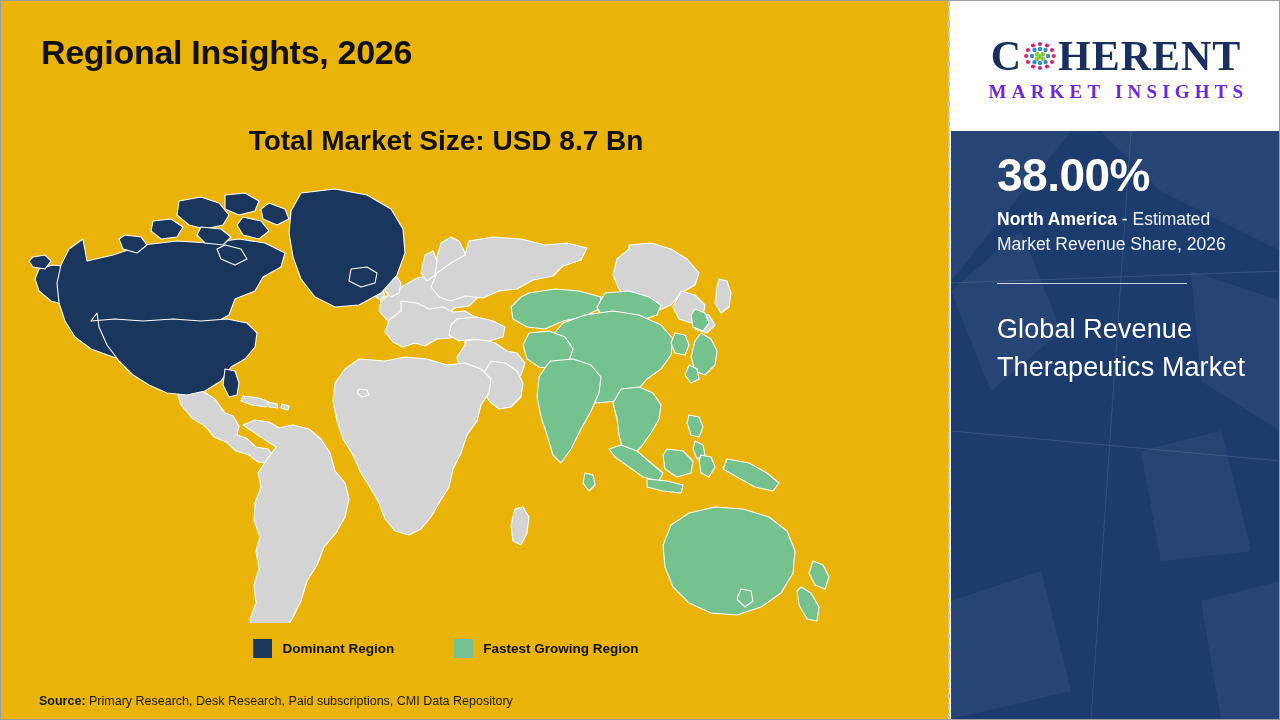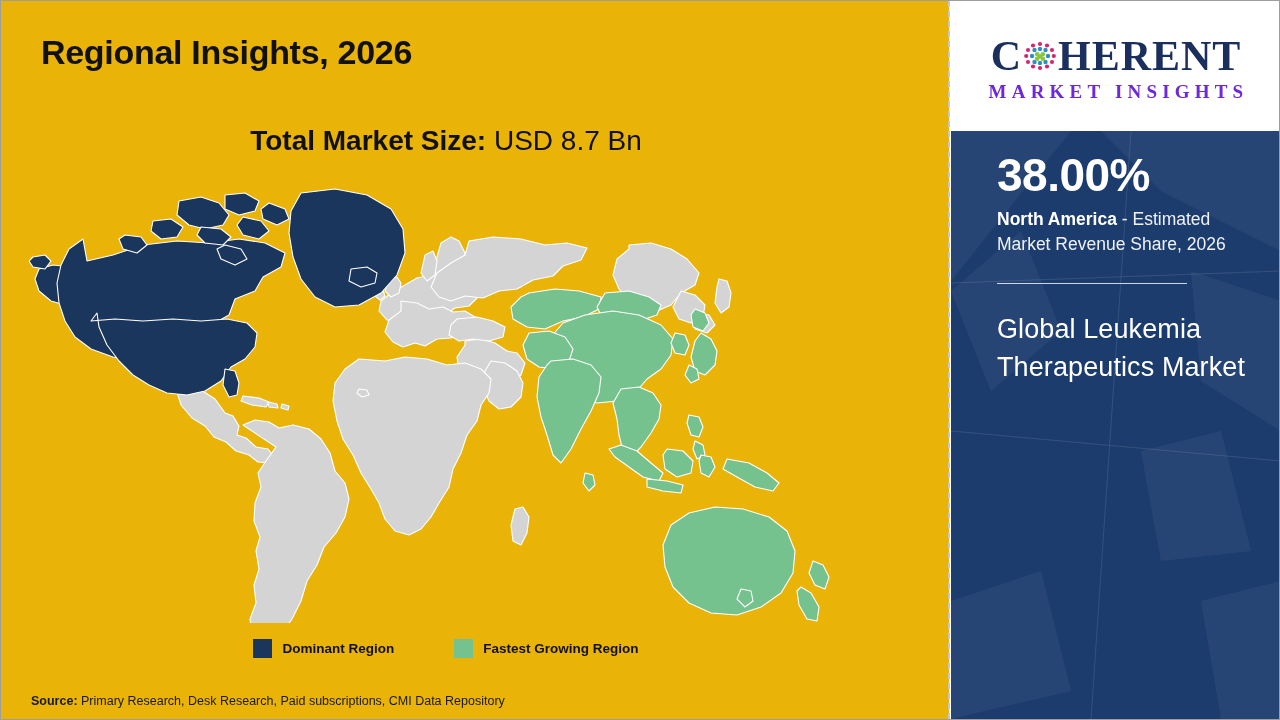--- a/index.html
+++ b/index.html
@@ -41,21 +41,21 @@
   #market-size-line {
     position: absolute;
     left: 0; top: 124px;
     width: 890px;
     text-align: center;
     font-size: 28px;
     color: #111111;
     white-space: nowrap;
   }
   #market-size-line .ms-label { font-weight: 700; }
-  #market-size-line .ms-value { font-weight: normal; text-align: center; }
+  #market-size-line .ms-value { font-weight: bold; text-align: center; }
 
   
   #world-map-wrap {
     position: absolute;
     left: 28px; top: 182px;
     width: 810px; height: 440px;
   }
   #world-map-svg { width: 100%; height: 100%; display: block; }
 
   
@@ -73,21 +73,21 @@
   .legend-label {
     font-size: 13.5px;
     font-weight: bold;
     color: #111111;
     white-space: nowrap;
   }
 
   
   #source-line {
     position: absolute;
-    left: 30px; top: 693px;
+    left: 38px; top: 693px;
     font-size: 12.5px;
     color: #1a1a1a;
     white-space: nowrap;
   }
   #source-line .src-label { font-weight: bold; }
 
   
   #vertical-divider {
     position: absolute;
     left: 947px; top: 0;
@@ -388,17 +388,17 @@
         <path d="M0 300 L330 330"></path>
       </g>
     </svg>
 
     <div id="right-panel-content">
       <div id="stat-percent">38.00%</div>
       <div id="stat-caption">
         <span class="region-name">North America</span><span> - Estimated Market Revenue Share, 2026</span>
       </div>
       <div id="panel-divider"></div>
-      <div id="report-title">Global Leukemia Therapeutics Market</div>
+      <div id="report-title">Global Revenue Therapeutics Market</div>
     </div>
   </div>
 
 </div>
 
 </body></html>

